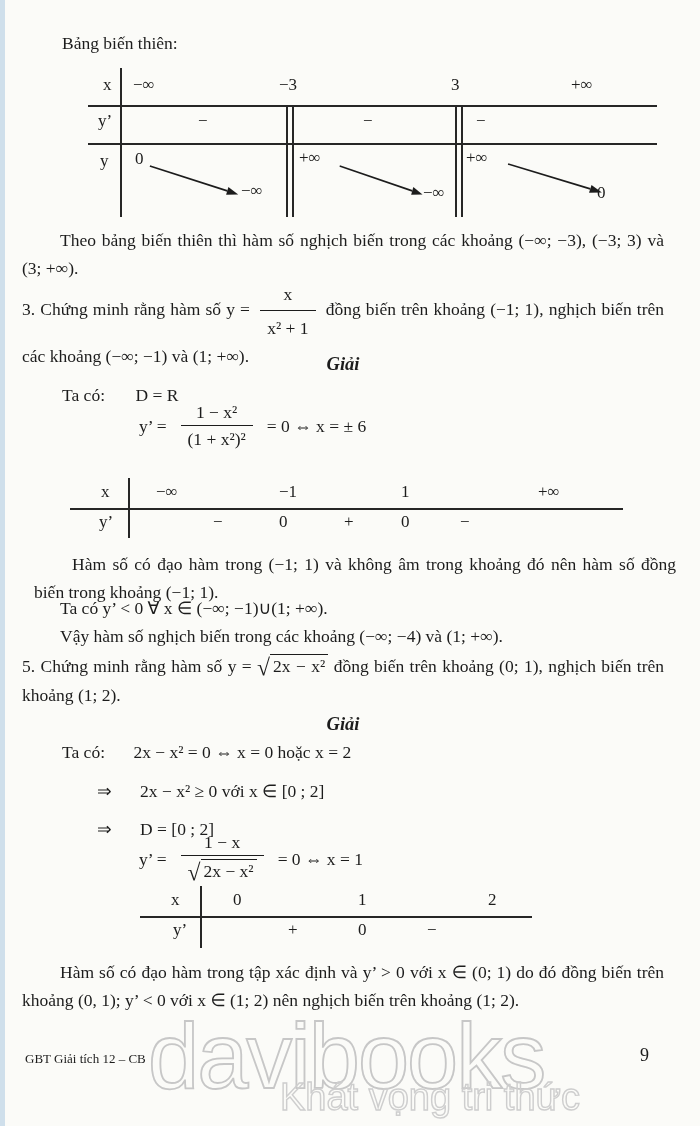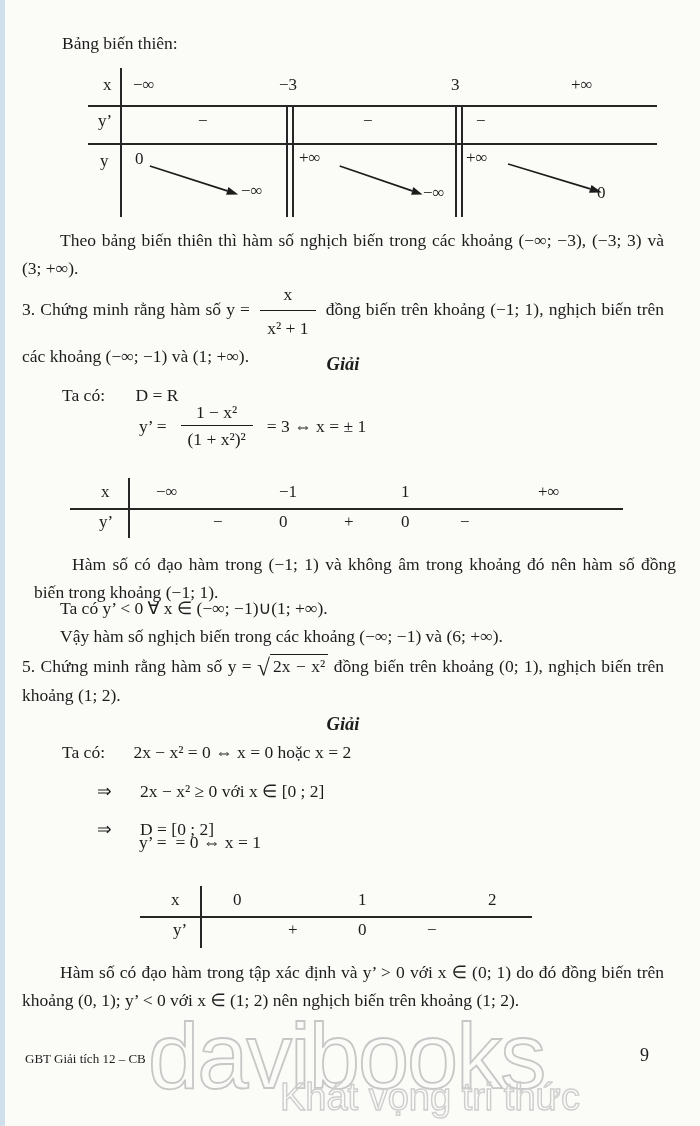--- a/index.html
+++ b/index.html
@@ -104,42 +104,42 @@
   <span>Ta có:</span>
   <span style="margin-left:26px;">D = R</span>
 </div>
 
 <div class="math-row" style="left:139px;top:402px;">
   <span>y’ =</span>
   <span class="frac">
     <span class="num">1 − x²</span>
     <span class="den">(1 + x²)²</span>
   </span>
-  <span>= 3  ⇔  x = ± 1</span>
+  <span>= 0  ⇔  x = ± 6</span>
 </div>
 
 <div class="vt" style="left:70px;top:478px;width:560px;height:60px;">
   <div class="vline" style="left:58px;top:0;height:60px;"></div>
   <span style="left:31px;top:4px;">x</span>
   <span style="left:86px;top:4px;">−∞</span>
   <span style="left:209px;top:4px;">−1</span>
   <span style="left:331px;top:4px;">1</span>
   <span style="left:468px;top:4px;">+∞</span>
   <div class="hline" style="left:0;top:30px;width:553px;"></div>
   <span style="left:29px;top:34px;">y’</span>
   <span style="left:143px;top:34px;">−</span>
   <span style="left:209px;top:34px;">0</span>
   <span style="left:274px;top:34px;">+</span>
   <span style="left:331px;top:34px;">0</span>
   <span style="left:390px;top:34px;">−</span>
 </div>
 
 <p class="para indent" style="top:538px;margin:12px;">Hàm số có đạo hàm trong (−1; 1) và không âm trong khoảng đó nên hàm số đồng biến trong khoảng (−1; 1).</p>
 <p class="para" style="top:594px;margin:0;text-indent:38px;">Ta có y’ &lt; 0  ∀ x ∈ (−∞; −1)∪(1; +∞).</p>
-<p class="para" style="top:622px;margin:0;text-indent:38px;">Vậy hàm số nghịch biến trong các khoảng (−∞; −1) và (6; +∞).</p>
+<p class="para" style="top:622px;margin:0;text-indent:38px;">Vậy hàm số nghịch biến trong các khoảng (−∞; −4) và (1; +∞).</p>
 
 <div class="para" style="top:652px;">
   <span style="text-indent:38px;display:inline-block;"></span><span>5. Chứng minh rằng hàm số y =</span>
   <span class="sqrt">
     <span class="radsign">√</span><span class="radicand">2x − x²</span>
   </span>
   <span>đồng biến trên khoảng (0; 1), nghịch biến trên khoảng (1; 2).</span>
 </div>
 
 <div class="giai" style="top:714px;">Giải</div>
@@ -152,20 +152,24 @@
   <span>⇒</span>
   <span style="margin-left:24px;">2x − x² ≥ 0 với x ∈ [0 ; 2]</span>
 </div>
 <div class="sol-line" style="left:97px;top:819px;">
   <span>⇒</span>
   <span style="margin-left:24px;">D = [0 ; 2]</span>
 </div>
 
 <div class="math-row" style="left:139px;top:832px;">
   <span>y’ =</span>
+  <span class="frac">
+    <span class="num">1 − x</span>
+    <span class="den"><span class="sqrt"><span class="radsign">√</span><span class="radicand">2x − x²</span></span></span>
+  </span>
   <span>= 0 ⇔ x = 1</span>
 </div>
 
 <div class="vt" style="left:140px;top:886px;width:396px;height:62px;">
   <div class="vline" style="left:60px;top:0;height:62px;"></div>
   <span style="left:31px;top:4px;">x</span>
   <span style="left:93px;top:4px;">0</span>
   <span style="left:218px;top:4px;">1</span>
   <span style="left:348px;top:4px;">2</span>
   <div class="hline" style="left:0;top:30px;width:392px;"></div>

